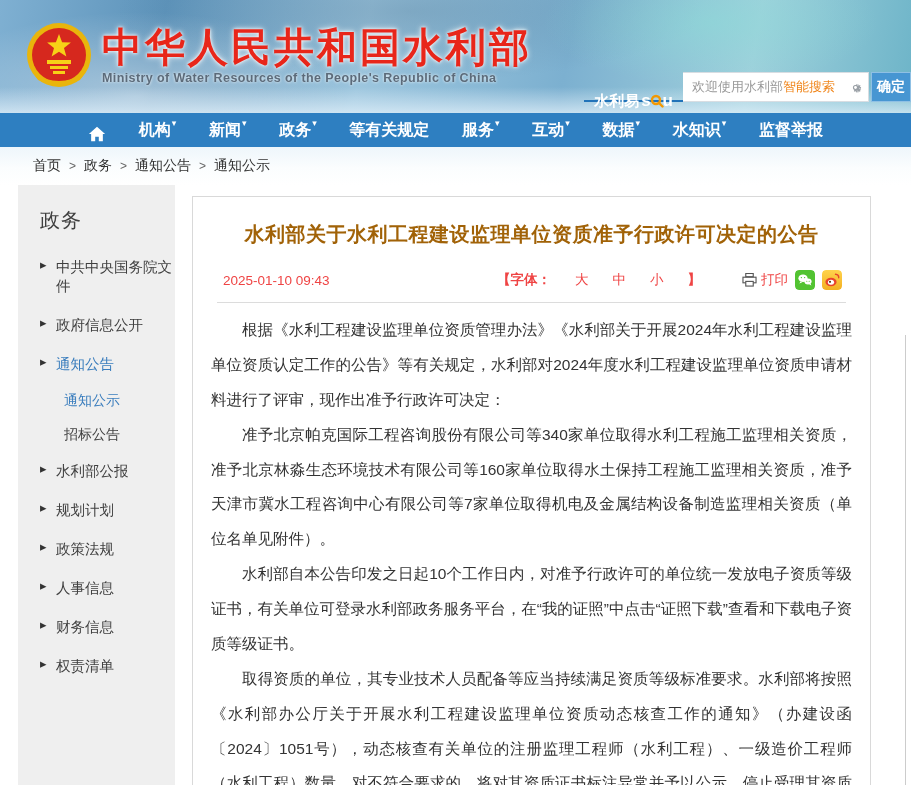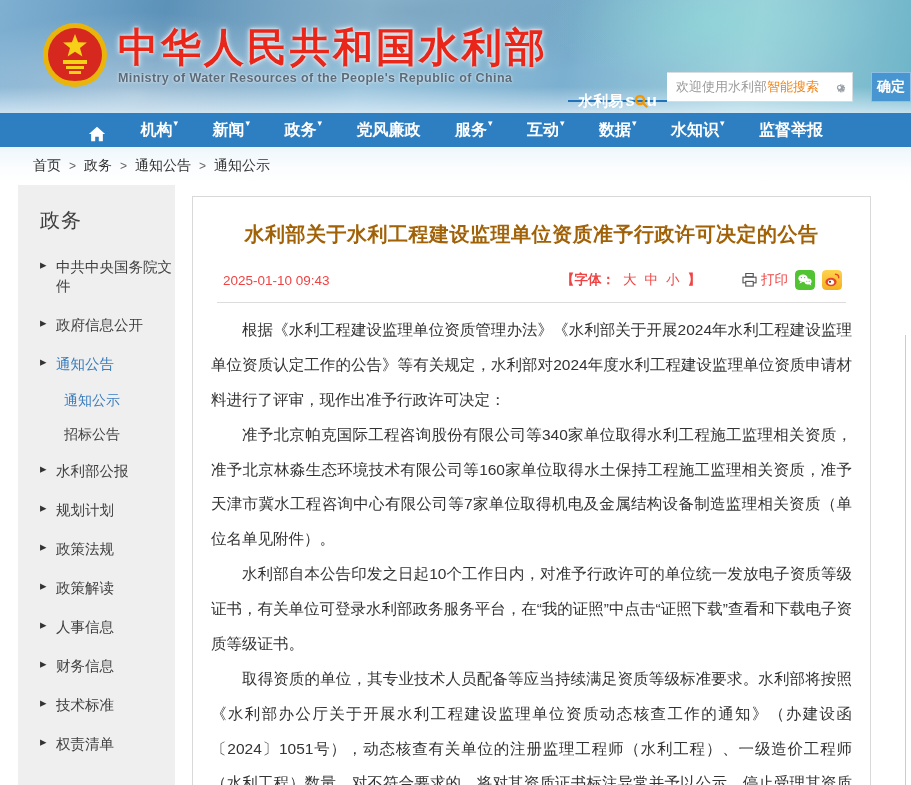--- a/index.html
+++ b/index.html
@@ -12,42 +12,42 @@
     position:relative; height:113px;
     background:
       radial-gradient(ellipse 240px 90px at 78% 20%, rgba(140,220,215,.55), rgba(140,220,215,0) 70%),
       radial-gradient(ellipse 300px 120px at 15% 85%, rgba(255,255,255,.45), rgba(255,255,255,0) 70%),
       radial-gradient(ellipse 420px 100px at 45% 10%, rgba(80,120,150,.35), rgba(80,120,150,0) 70%),
       linear-gradient(100deg,#7fb0d2 0%,#5d93ba 18%,#9dc6de 40%,#7cb0d0 62%,#9fd0dc 82%,#6db4c8 100%);
     overflow:hidden;
   }
   .header::after{ content:""; position:absolute; left:0; right:0; bottom:0; height:26px;
     background:linear-gradient(180deg, rgba(255,255,255,0), rgba(225,240,250,.75)); }
-  .brand { position:absolute; left:42px; top:22px; display:flex; align-items:center; z-index:2; }
+  .brand { position:absolute; left:26px; top:22px; display:flex; align-items:center; z-index:2; }
   .emblem { width:66px; height:66px; flex:0 0 auto; }
   .brand-text { margin-left:10px; }
   .site-title { font-size:40px; font-weight:bold; letter-spacing:3px; color:#e8261a;
     text-shadow:0 0 3px #fff,0 0 6px rgba(255,255,255,.9); line-height:1.05; }
   .site-sub { margin-top:3px; font-size:12.5px; font-weight:bold; color:#5c6b7a;
     text-shadow:0 0 3px rgba(255,255,255,.95); letter-spacing:.4px; }
 
   
   .searchbar { position:absolute; right:0; top:72px; display:flex; align-items:stretch; height:30px; z-index:2; }
   .search-brand { display:flex; align-items:center; gap:2px; background:#2173b9; color:#fff;
     padding:0 10px; font-size:15px; font-weight:bold; cursor:pointer;margin-top:28px; }
   .search-brand .squ { font-size:17px; font-weight:bold; letter-spacing:0; display:flex; align-items:center; }
   .search-input-wrap { position:relative; width:186px; background:#fff; border:1px solid #d8dde2; border-left:none; }
   .search-input { width:100%; height:100%; border:none; outline:none; padding:0 24px 0 9px;
     font-size:13px; color:#999; font-family:inherit; background:transparent; }
   .search-input::placeholder { color:#999; }
   .ph-overlay { position:absolute; left:9px; top:0; height:28px; display:flex; align-items:center;
     font-size:13px; pointer-events:none; white-space:nowrap; }
   .ph-overlay .ph-a{ color:#9a9a9a; } .ph-overlay .ph-b{ color:#f08519; }
   .gear { position:absolute; right:6px; top:8px; width:13px; height:13px; cursor:pointer; }
-  .search-btn { width:40px; margin-left:18px; background:#4796d2; border:1px solid #8fc0e4; color:#fff;
+  .search-btn { width:40px; margin-left:2px; background:#4796d2; border:1px solid #8fc0e4; color:#fff;
     font-size:14px; font-weight:bold; display:flex; align-items:center; justify-content:center; cursor:pointer; }
 
   
   .nav { height:34px; background:#2e7fc1; display:flex; align-items:center;
     justify-content:space-between; padding:0 88px; }
   .nav-item { color:#ffffff; font-size:16px; font-weight:bold; cursor:pointer; white-space:nowrap;
     display:flex; align-items:flex-start; line-height:34px; }
   .caret { font-size:9px; line-height:20px; margin-left:1px; }
   .home-icon { width:18px; height:18px; margin-top:8px; }
 
@@ -68,21 +68,21 @@
   .side-item.active { color:#3a7dbd; }
   .side-sub { font-size:14px; color:#3f3f3f; padding:8px 0 8px 24px; cursor:pointer; }
   .side-sub.active { color:#3a7dbd; }
 
   .content { position:absolute; left:192px; top:11px; width:679px; height:640px;
     background:#fff; border:1px solid #d9d9d9; padding:0 10px; }
   .article-title { margin-top:24px; text-align:center; font-size:20px; font-weight:bold; color:#a16207; letter-spacing:.5px; }
   .meta { display:flex; justify-content:space-between; align-items:center; margin-top:22px; padding:0 18px 0 20px;
     font-size:13.5px; color:#ef4444; }
   .meta-right { display:flex; align-items:center; gap:7px; }
-  .font-group { display:flex; align-items:center; gap:8px; font-weight:bold; }
+  .font-group { display:flex; align-items:center; gap:24px; font-weight:bold; }
   .font-size-opt { cursor:pointer; font-weight:normal; }
   .print { display:flex; align-items:center; gap:4px; margin-left:18px; cursor:pointer; font-weight:normal;padding-left:16px; }
   .share-icon { width:20px; height:20px; border-radius:4px; cursor:pointer; display:block; }
   .meta-divider { border:none; border-top:1px solid #dcdcdc; margin:12px 14px 0; }
 
   .article { padding:10px 8px 0; font-size:15.5px; line-height:2.25; color:#333; text-align:justify; }
   .article p { text-indent:2em; margin:0; }
 </style>
 </head>
 <body>
@@ -145,21 +145,21 @@
       </div>
     <div class="nav-item">
         <span>新闻</span>
         <i class="caret">▾</i>
       </div>
     <div class="nav-item">
         <span>政务</span>
         <i class="caret">▾</i>
       </div>
     <div class="nav-item">
-        <span>党风廉政</span>
+        <span>等有关规定</span>
       </div>
     <div class="nav-item">
         <span>服务</span>
         <i class="caret">▾</i>
       </div>
     <div class="nav-item">
         <span>互动</span>
         <i class="caret">▾</i>
       </div>
     <div class="nav-item">
@@ -191,24 +191,22 @@
     <div class="sidebar">
       <div class="side-title">政务</div>
       <div class="side-item">中共中央国务院文件</div>
       <div class="side-item">政府信息公开</div>
       <div class="side-item active">通知公告</div>
       <div class="side-sub active">通知公示</div>
       <div class="side-sub">招标公告</div>
       <div class="side-item">水利部公报</div>
       <div class="side-item">规划计划</div>
       <div class="side-item">政策法规</div>
-      <div class="side-item">政策解读</div>
       <div class="side-item">人事信息</div>
       <div class="side-item">财务信息</div>
-      <div class="side-item">技术标准</div>
       <div class="side-item">权责清单</div>
     </div>
 
     <div class="content">
       <h1 class="article-title">水利部关于水利工程建设监理单位资质准予行政许可决定的公告</h1>
 
       <div class="meta">
         <span>2025-01-10 09:43</span>
         <span class="meta-right">
           <span class="font-group">

